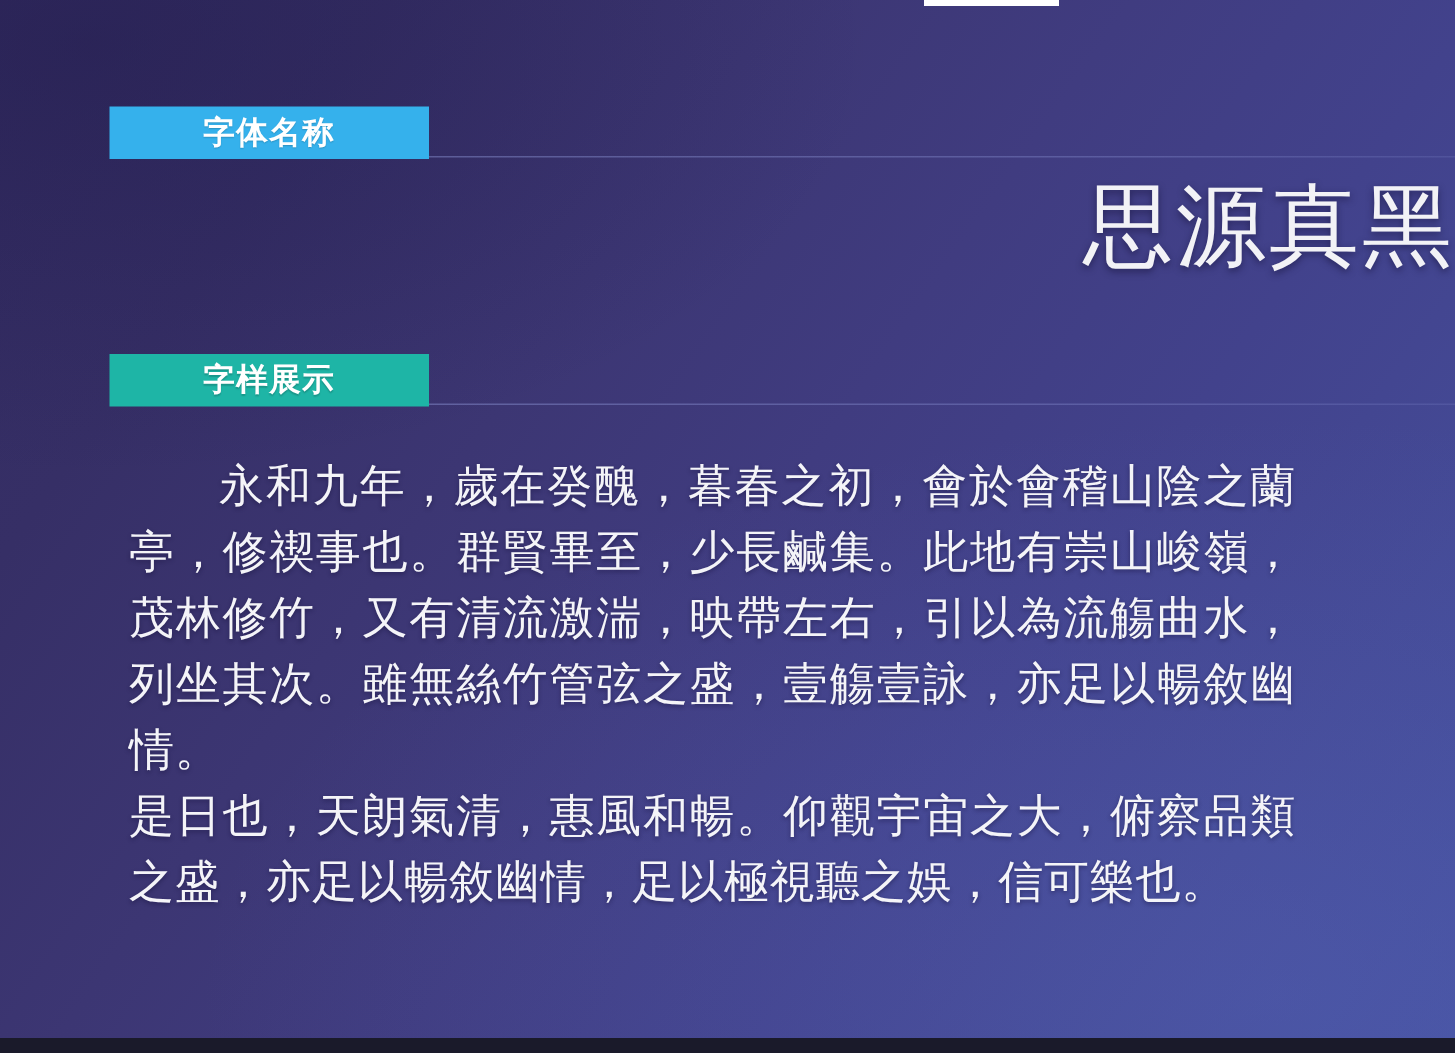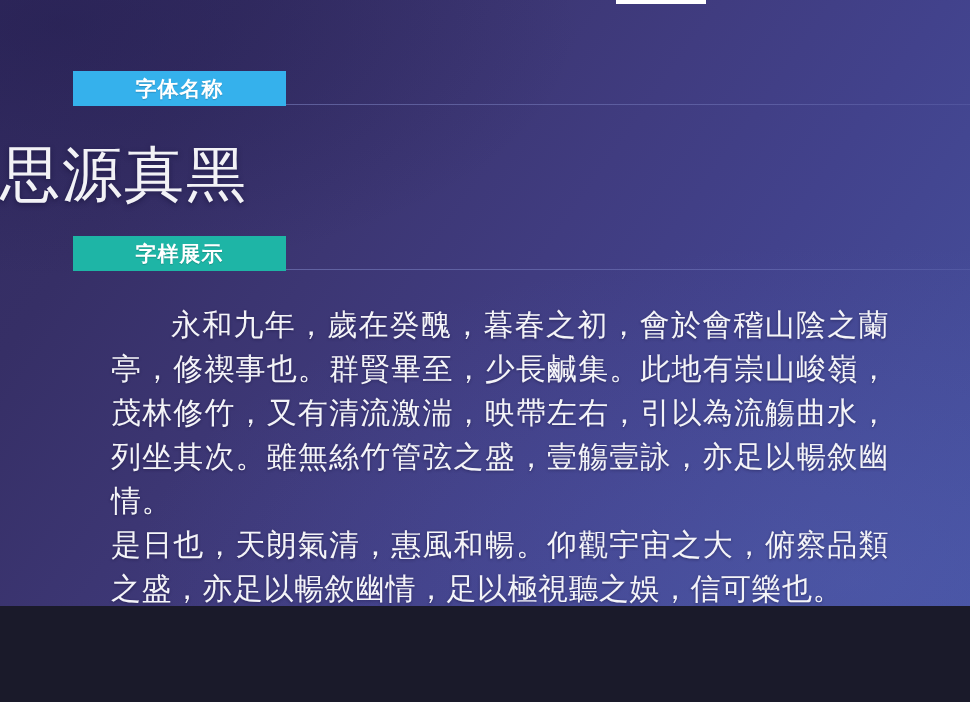--- a/index.html
+++ b/index.html
@@ -7,21 +7,21 @@
     padding: 0;
     background: #1a1a2a;
   }
   body {
     font-family: "Liberation Sans", "DejaVu Sans", sans-serif;
   }
 
   .slide {
     position: relative;
     width: 970px;
-    height: 606px;
+    height: 692px;
     overflow: hidden;
     background:
       linear-gradient(125deg,
         #332c61 0%,
         #362f66 18%,
         #3c3673 36%,
         #403c80 52%,
         #42428c 68%,
         #444a96 84%,
         #45509f 100%);
@@ -94,39 +94,39 @@
     height: 1px;
     background: linear-gradient(to right,
       rgba(150,160,225,0.42) 0%,
       rgba(150,160,225,0.30) 70%,
       rgba(150,160,225,0.16) 100%);
   }
 
   .title-wrap {
     position: absolute;
     left: 0;
-    top: 140px;
+    top: 116px;
     width: 970px;
-    text-align: left;
+    text-align: right;
     z-index: 4;
   }
 
   .font-title {
     display: inline-block;
     color: #f2f2f6;
     font-size: 60px;
     font-weight: normal;
     line-height: 1.15;
     letter-spacing: 2px;
     text-shadow: 0 2px 5px rgba(20,16,55,0.55);
   }
 
   .sample-wrap {
     position: absolute;
-    left: 111px;
+    left: 86px;
     top: 303px;
     width: 778px;
     z-index: 4;
   }
 
   .sample-text {
     color: #f4f4f8;
     font-size: 30px;
     line-height: 44px;
     text-align: justify;

